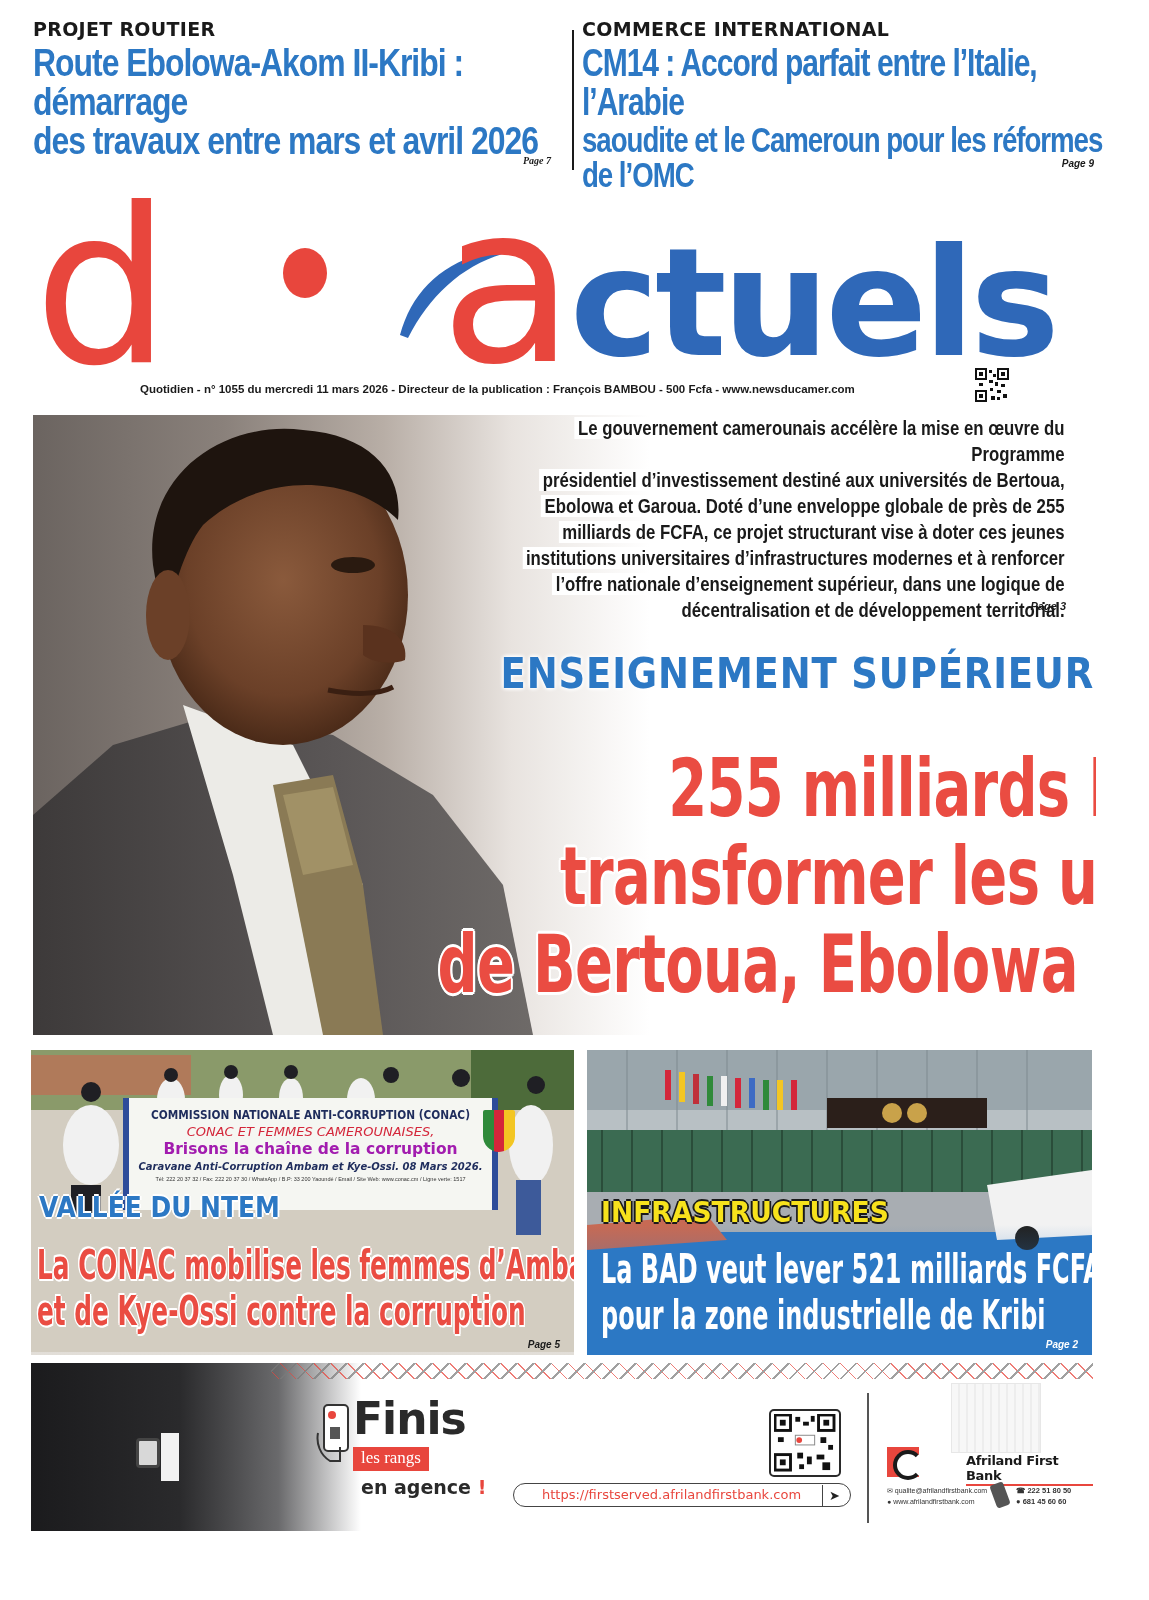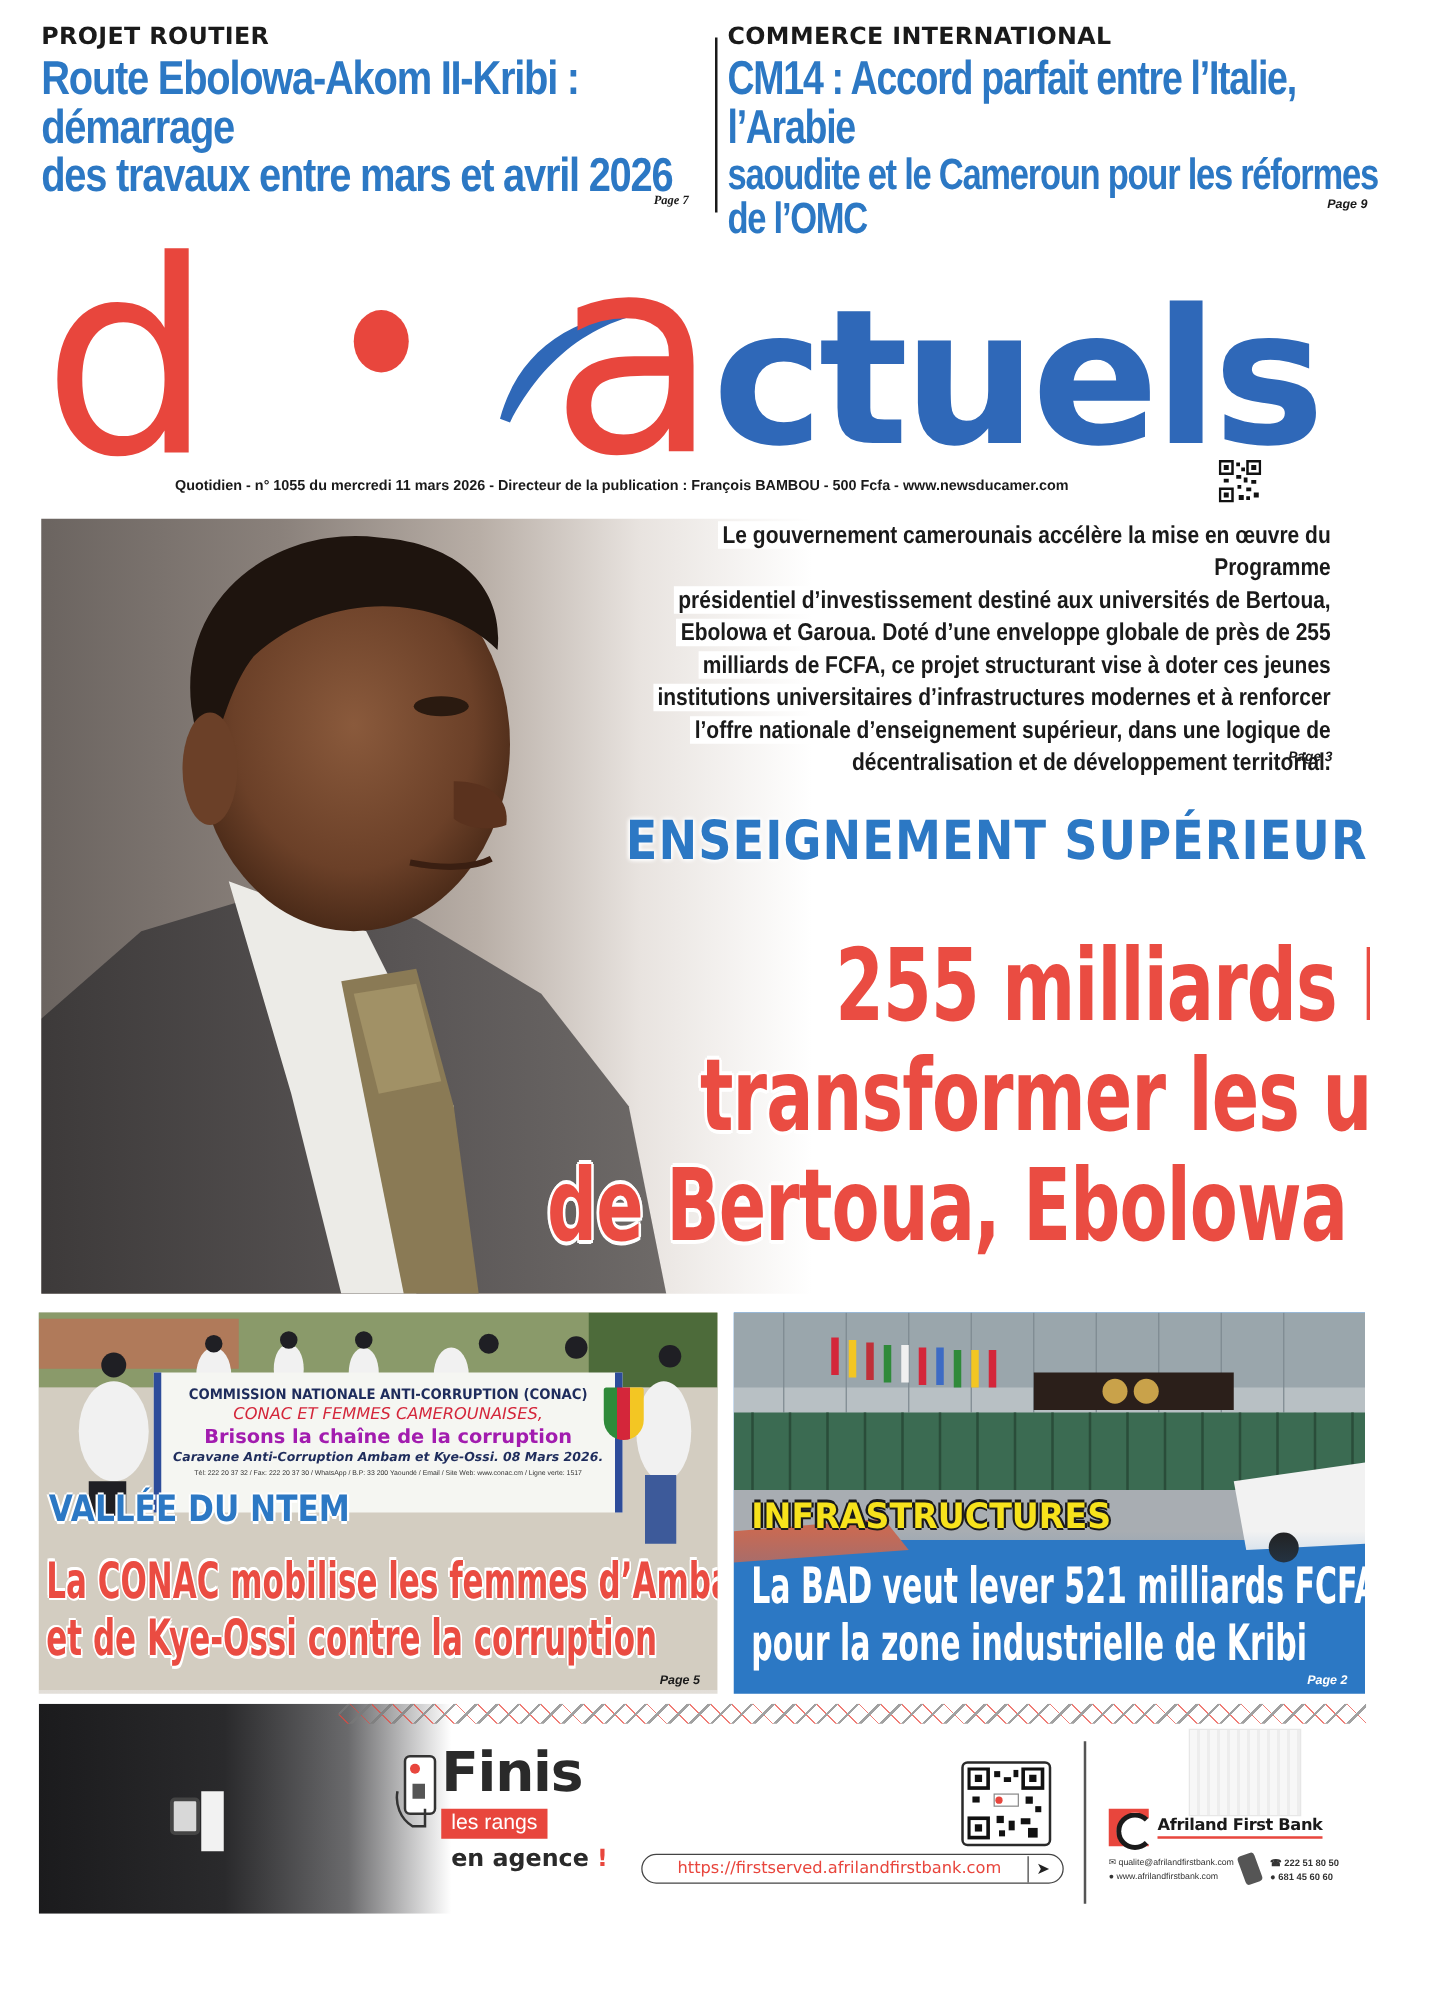--- a/index.html
+++ b/index.html
@@ -79,33 +79,33 @@
   .ad { position: absolute; left: 31px; top: 1363px; width: 1062px; height: 168px; background: #ffffff; overflow: hidden; }
   .ad-pattern { position: absolute; left: 240px; top: 0; right: 0; height: 16px;
                 background: repeating-linear-gradient(135deg, transparent 0 5px, #7a7a7a 5px 7px, transparent 7px 12px),
                             repeating-linear-gradient(45deg, transparent 0 5px, #e8463d 5px 6px, transparent 6px 12px); opacity: 0.7; }
   .ad-photo { position: absolute; left: 0; top: 0; width: 330px; height: 168px;
               background: linear-gradient(90deg, #1b1b1d 0%, #2a2a2c 45%, #6a6a6c 75%, #ffffff 100%); }
   .ad-watch { position: absolute; left: 105px; top: 75px; width: 24px; height: 30px; border-radius: 4px; background: #d8d8d8; border: 3px solid #444; }
   .ad-cuff { position: absolute; left: 130px; top: 70px; width: 18px; height: 48px; background: #f2f2f2; }
   .ad-phone-icon { position: absolute; left: 285px; top: 40px; width: 36px; height: 62px; }
   .ad-finis { position: absolute; left: 322px; top: 34px; font-family: "DejaVu Sans", sans-serif; font-weight: bold; font-size: 44px; color: #2a2a2a; line-height: 1; letter-spacing: -1px; }
-  .ad-rangs { position: absolute; left: 322px; top: 84px; background: #e8463d; color: #fff; font-family: Liberation Sans, sans-serif; font-size: 17px; padding: 1px 8px 3px; text-align: center; }
+  .ad-rangs { position: absolute; left: 322px; top: 84px; background: #e8463d; color: #fff; font-family: Liberation Serif, serif; font-size: 17px; padding: 1px 8px 3px; text-align: center; }
   .ad-agence { position: absolute; left: 330px; top: 113px; font-family: "DejaVu Sans", sans-serif; font-weight: bold; font-size: 19px; color: #2a2a2a; }
   .ad-agence .excl { color: #e8463d; }
   .ad-initiez { position: absolute; left: 492px; top: 46px; font-family: "DejaVu Sans", sans-serif; font-size: 22px; line-height: 29px; color: #3a3a3a; }
   .ad-qr { position: absolute; left: 738px; top: 46px; width: 72px; height: 68px; border: 2px solid #2a2a2a; border-radius: 5px; background: #fff; padding: 3px; }
   .ad-url { position: absolute; left: 482px; top: 120px; width: 338px; height: 24px; border: 1.5px solid #444; border-radius: 12px;
             font-family: "DejaVu Sans", sans-serif; font-size: 13px; color: #e8463d; line-height: 21px; padding-left: 28px; }
   .ad-url .cursor { position: absolute; right: 10px; top: 1px; color: #222; font-size: 13px; border-left: 1.5px solid #444; padding-left: 6px; }
   .ad-sep { position: absolute; left: 836px; top: 30px; width: 1.5px; height: 130px; background: #555; }
   .ad-building { position: absolute; left: 920px; top: 20px; width: 90px; height: 70px; border: 1px solid #ddd; background: repeating-linear-gradient(90deg, #f4f4f4 0 6px, #e6e6e6 6px 8px); opacity: 0.7; }
   .ad-bank-logo { position: absolute; left: 856px; top: 84px; width: 32px; height: 30px; background: #e8463d; }
   .ad-bank-logo::after { content: ""; position: absolute; left: 6px; top: 3px; width: 22px; height: 22px; border: 4px solid #1a1a1a; border-right-color: transparent; border-radius: 50%; background: #fff; }
-  .ad-bank-name { position: absolute; left: 895px; top: 90px; font-family: "DejaVu Sans", sans-serif; font-weight: bold; font-size: 13px; color: #1a1a1a; border-bottom: 2px solid #e8463d; padding-bottom: 1px; letter-spacing: -0.3px; }
+  .ad-bank-name { position: absolute; left: 935px; top: 90px; font-family: "DejaVu Sans", sans-serif; font-weight: bold; font-size: 13px; color: #1a1a1a; border-bottom: 2px solid #e8463d; padding-bottom: 1px; letter-spacing: -0.3px; }
   .ad-contacts { position: absolute; left: 856px; top: 122px; font-size: 7px; color: #333; line-height: 11px; }
   .ad-phones { position: absolute; left: 985px; top: 122px; font-size: 7.5px; color: #333; line-height: 11px; font-weight: bold; }
   .ad-mobile { position: absolute; left: 962px; top: 120px; width: 14px; height: 24px; background: #555; border-radius: 3px; transform: rotate(-20deg); }
 </style>
 </head>
 <body>
 
 <div class="teaser" id="teaser-left">
   <div class="kicker">PROJET ROUTIER</div>
   <div class="headline">

